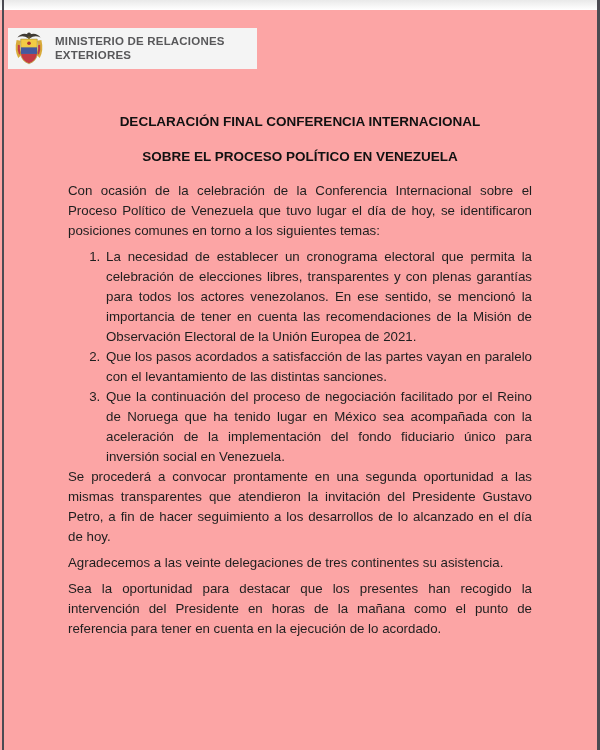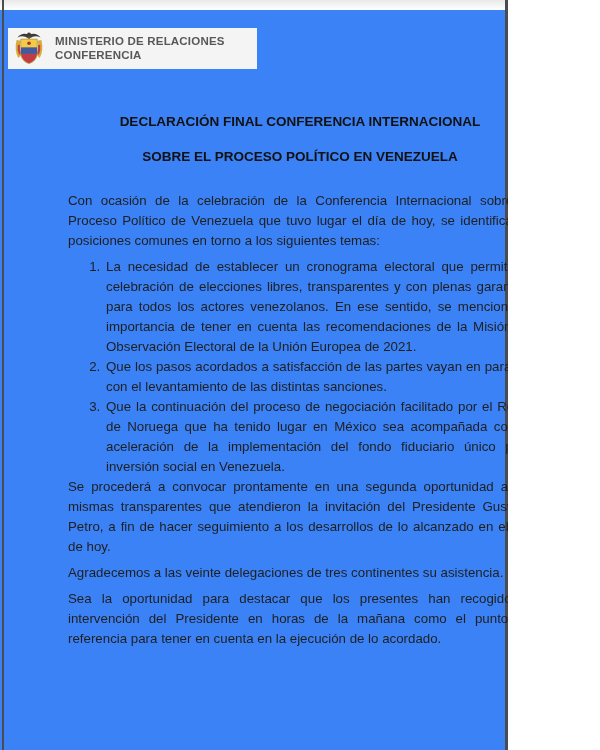--- a/index.html
+++ b/index.html
@@ -4,22 +4,22 @@
 <style>
   html, body { margin: 0; padding: 0; }
   body {
     width: 600px; height: 750px;
     background: #ffffff;
     font-family: "Liberation Sans", sans-serif;
     overflow: hidden;
   }
   .page {
     position: relative;
-    width: 508px; height: 750px;
-    background: #3b82f6;
+    width: 600px; height: 750px;
+    background: #fca5a5;
     overflow: hidden;
   }
   .edge-left {
     position: absolute; left: 2px; top: 0;
     width: 2px; height: 100%;
     background: #4b4b52;
   }
   .edge-right {
     position: absolute; right: 0; top: 0;
     width: 3px; height: 100%;
@@ -54,21 +54,21 @@
   .doc-title {
     text-align: center; font-weight: bold;
     color: #111111; font-size: 13.5px; line-height: 21px;
     margin: 8px;
   }
   .doc-title.second { margin-top: 14px; }
   .para {
     margin: 0 0 6px 0;
     text-align: justify;
   }
-  .para.intro { margin-top: 24px; }
+  .para.intro { margin-top: 14px; }
   ol.topics {
     margin: 6px 0 0 0;
     padding-left: 36px;
     text-align: justify;
   }
   ol.topics li { padding-left: 2px; }
 </style>
 </head>
 <body>
 
@@ -91,21 +91,21 @@
         <path d="M33.5 18 Q34.5 25 32 30 L30 28 Q31.7 23 31 18.5 Z" fill="#c23b45"></path>
 
         <path d="M10 11 h20 v17 q0 9 -10 13 q-10 -4 -10 -13 Z" fill="#f3cc45" stroke="#8a7a30" stroke-width="0.6"></path>
         <rect x="10.3" y="21" width="19.4" height="8" fill="#44599e"></rect>
         <path d="M10.3 29 h19.4 q-1.2 8 -9.7 11.4 q-8.5 -3.4 -9.7 -11.4 Z" fill="#c23b45"></path>
         <circle cx="20" cy="16" r="2.2" fill="#b03030"></circle>
       </svg>
     </span>
     <span class="brand-name">
       <span>MINISTERIO DE RELACIONES</span><br>
-      <span>CONFERENCIA</span>
+      <span>EXTERIORES</span>
     </span>
   </div>
 
   <div class="doc">
     <p class="doc-title">DECLARACIÓN FINAL CONFERENCIA INTERNACIONAL</p>
     <p class="doc-title second">SOBRE EL PROCESO POLÍTICO EN VENEZUELA</p>
 
     <p class="para intro">Con ocasión de la celebración de la Conferencia Internacional sobre el Proceso Político de Venezuela que tuvo lugar el día de hoy, se identificaron posiciones comunes en torno a los siguientes temas:</p>
 
     <ol class="topics">

